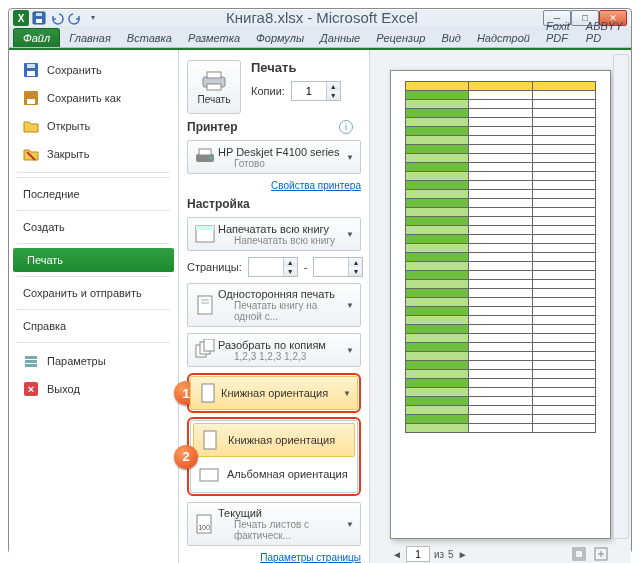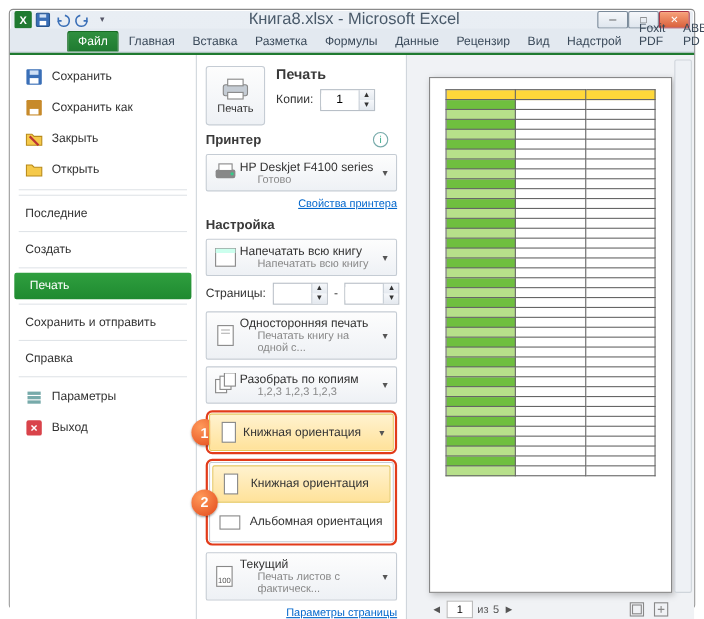--- a/index.html
+++ b/index.html
@@ -6,22 +6,22 @@
   body { background: #fff; width: 640px; height: 563px; overflow: hidden; font-size: 11px; color: #333; }
   .window { width: 624px; height: 546px; margin: 8px; border: 1px solid #8a8a8a; border-radius: 4px; background: linear-gradient(#e9eef4, #dde5ee); box-shadow: 0 0 0 1px #fff inset; display: flex; flex-direction: column; position: relative; }
   .titlebar { height: 24px; display: flex; align-items: center; padding: 0 4px; }
   .qat { display: flex; gap: 2px; align-items: center; }
   .qat-ico { width: 16px; height: 16px; display: inline-flex; align-items: center; justify-content: center; }
   .title-spacer { flex: 1; text-align: center; font-size: 15px; color: #4a5a6a; display:flex; gap:4px; justify-content:center; align-items:center;}
   .wbtns { display: flex; gap: 0; }
   .wbtn { width: 28px; height: 16px; border: 1px solid #7a8a9a; border-radius: 2px; background: linear-gradient(#f5f7fa,#dfe6ee); display:flex; align-items:center; justify-content:center; font-size:9px; }
   .wbtn.close { background: linear-gradient(#f7a17a,#d9603c); color:#fff; border-color:#a34; }
   .ribbon-tabs { height: 22px; display: flex; align-items: flex-end; padding: 0 4px; gap: 2px; border-bottom: 1px solid #b7c2ce; background:#e3e9f0;}
-  .rtab { padding: 3px 7px; font-size: 11px; color: #3b4a5a; border-radius: 3px 3px 0 0; }
-  .rtab.file { background: linear-gradient(#2f8f3f,#1f7a30); color: #fff; border:1px solid #166b22; border-bottom:none; padding:3px 9px;margin-left:48px;}
+  .rtab { padding: 3px 7px; font-size: 11px; color: #3b4a5a; border-radius: 3px 3px 0 0; font-style: italic; }
+  .rtab.file { background: linear-gradient(#2f8f3f,#1f7a30); color: #fff; border:1px solid #166b22; border-bottom:none; padding:3px 9px;}
   .backstage { flex:1; display:flex; background:#fff; border-top:2px solid #1f7a30; }
   .bs-left { width: 170px; background:#fff; border-right:1px solid #d0d6dc; padding-top:6px; }
   .bs-item { padding: 6px 14px; font-size: 11px; color:#333; display:flex; align-items:center; gap:8px; }
   .bs-item.icon .ico { width:16px; height:16px; display:inline-flex; align-items:center; justify-content:center;}
   .bs-item.sel { background: linear-gradient(#2f9f3f,#1f8a30); color:#fff; margin:2px 4px; border-radius:2px; }
   .bs-sep { height:1px; background:#e0e4e8; margin:4px 8px; }
   .bs-center { width: 190px; padding: 10px 8px; display:flex; flex-direction:column; gap:6px; position:relative; }
   .section-title { font-size: 13px; font-weight: bold; color:#3a3a3a; }
   .subrow { display:flex; align-items:center; gap:6px; font-size:11px;}
   .printbtn { width:54px; height:54px; border:1px solid #c5ccd4; border-radius:3px; background:linear-gradient(#fdfdfd,#eef1f5); display:flex; flex-direction:column; align-items:center; justify-content:center; gap:2px;}
@@ -136,32 +136,32 @@
               <rect x="1" y="1" width="14" height="14" rx="1" fill="#c78a2a"></rect>
               <rect x="4" y="9" width="8" height="5" fill="#fff"></rect>
             </svg>
           </span>
         <span>Сохранить как</span>
       </div>
       <div class="bs-item icon">
         <span class="ico">
             <svg width="16" height="16">
               <path d="M1 4h5l2 2h7v8H1z" fill="#f5c94a" stroke="#b88a1a"></path>
-              <line x1="4" y1="6" x2="12" y2="14" stroke="#b33" stroke-width="2"></line>
-            </svg>
-          </span>
-        <span>Закрыть</span>
+            </svg>
+          </span>
+        <span>Открыть</span>
       </div>
       <div class="bs-item icon">
         <span class="ico">
             <svg width="16" height="16">
               <path d="M1 4h5l2 2h7v8H1z" fill="#f5c94a" stroke="#b88a1a"></path>
-            </svg>
-          </span>
-        <span>Открыть</span>
+              <line x1="4" y1="6" x2="12" y2="14" stroke="#b33" stroke-width="2"></line>
+            </svg>
+          </span>
+        <span>Закрыть</span>
       </div>
       <div class="bs-sep"></div>
       <div class="bs-sep"></div>
       <div class="bs-item">
           <span>Последние</span>
         </div>
       <div class="bs-sep"></div>
       <div class="bs-item">
           <span>Создать</span>
         </div>

